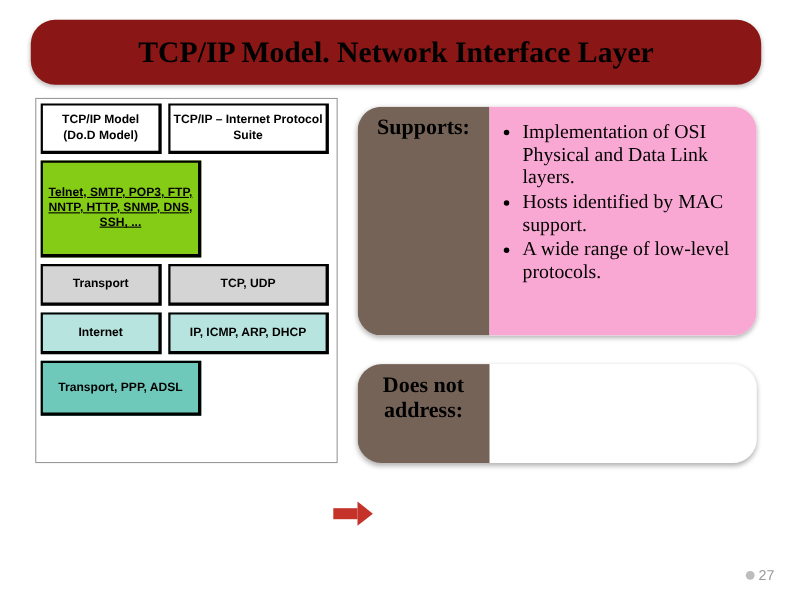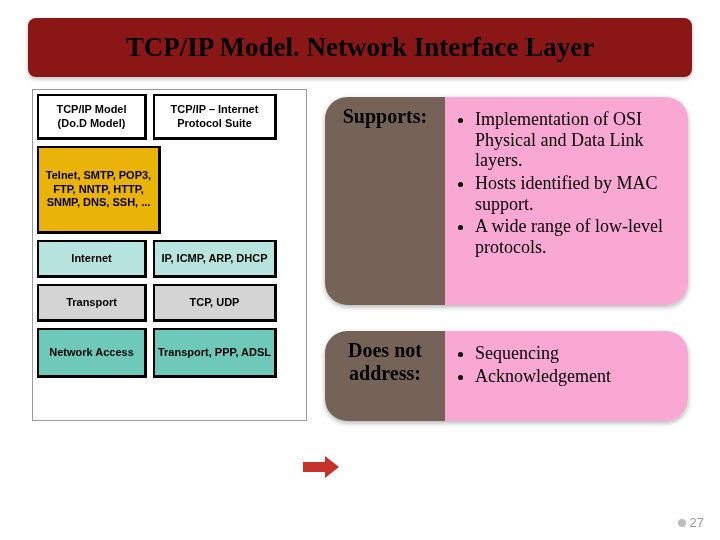--- a/index.html
+++ b/index.html
@@ -7,21 +7,21 @@
     width: 720px;
     height: 540px;
     background: #fff;
     font-family: "Times New Roman", serif;
     position: relative;
     overflow: hidden;
   }
   .title-bar {
     margin: 18px 28px 12px 28px;
     background: #8a1616;
-    border-radius: 8px;
+    border-radius: 22px;
     padding: 14px 20px;
     box-shadow: 0 2px 4px rgba(0,0,0,0.25);
     text-align: center;
   }
   .title-bar-text {
     color: #000;
     font-weight: bold;
     font-size: 27px;
   }
 
@@ -54,23 +54,23 @@
     align-items: center;
     justify-content: center;
     text-align: center;
     font-family: Arial, sans-serif;
     font-weight: bold;
     font-size: 11px;
     line-height: 1.25;
     padding: 4px 2px;
   }
   .col-a { width: 110px; }
-  .col-b { width: 124px; }
+  .col-b { width: 146px; }
   .hcell { background: #fff; height: 46px; }
-  .cell.app   { background: #eab308; height: 88px; }
+  .cell.app   { background: #84cc16; height: 88px; text-decoration: underline; }
   .cell.trans { background: #d4d4d4; height: 38px; }
   .cell.inet  { background: #b7e4de; height: 38px; }
   .cell.net   { background: #6fc9bb; height: 50px; }
 
   
   .arrow {
     position: absolute;
     left: 303px;
     top: 456px;
     display: flex;
@@ -157,29 +157,28 @@
 
   <div class="diagram">
     <div class="row">
       <div class="hcell col-a">TCP/IP Model (Do.D Model)</div>
       <div class="hcell col-b">TCP/IP – Internet Protocol Suite</div>
     </div>
     <div class="row">
       <div class="cell col-b app">Telnet, SMTP, POP3, FTP, NNTP, HTTP, SNMP, DNS, SSH, ...</div>
     </div>
     <div class="row">
+      <div class="cell col-a trans">Transport</div>
+      <div class="cell col-b trans">TCP, UDP</div>
+    </div>
+    <div class="row">
       <div class="cell col-a inet">Internet</div>
       <div class="cell col-b inet">IP, ICMP, ARP, DHCP</div>
     </div>
     <div class="row">
-      <div class="cell col-a trans">Transport</div>
-      <div class="cell col-b trans">TCP, UDP</div>
-    </div>
-    <div class="row">
-      <div class="cell col-a net">Network Access</div>
       <div class="cell col-b net">Transport, PPP, ADSL</div>
     </div>
   </div>
 
   <div class="callouts">
     <div class="callout big">
       <div class="callout-left">
         <span>Supports:</span>
       </div>
       <div class="callout-right">
@@ -188,26 +187,20 @@
           <li>Hosts identified by MAC support.</li>
           <li>A wide range of low-level protocols.</li>
         </ul>
       </div>
     </div>
 
     <div class="callout small">
       <div class="callout-left">
         <span>Does not address:</span>
       </div>
-      <div class="callout-right">
-        <ul>
-          <li>Sequencing</li>
-          <li>Acknowledgement</li>
-        </ul>
-      </div>
     </div>
   </div>
 
 </div>
 
 <div class="arrow">
   <div class="arrow-body"></div>
   <div class="arrow-head"></div>
 </div>
 

